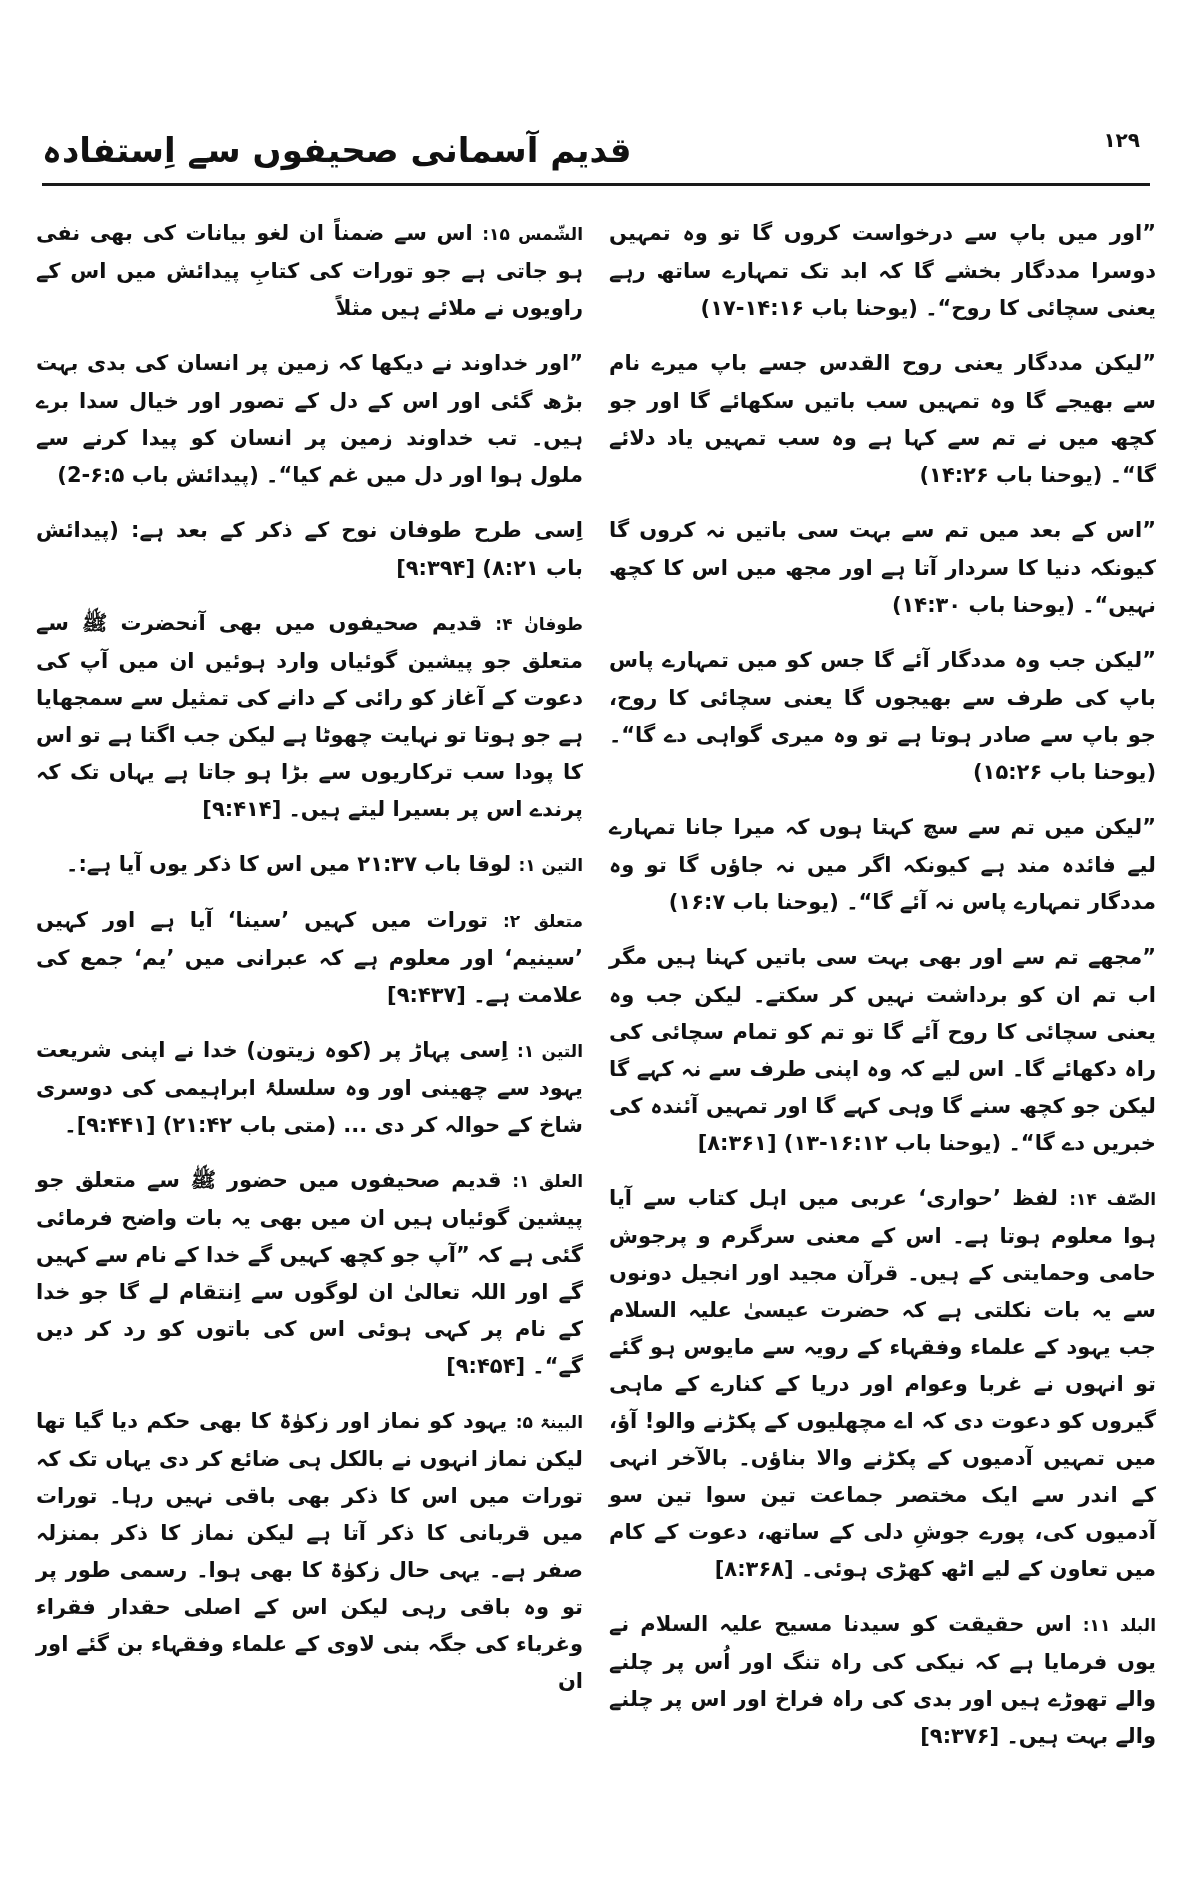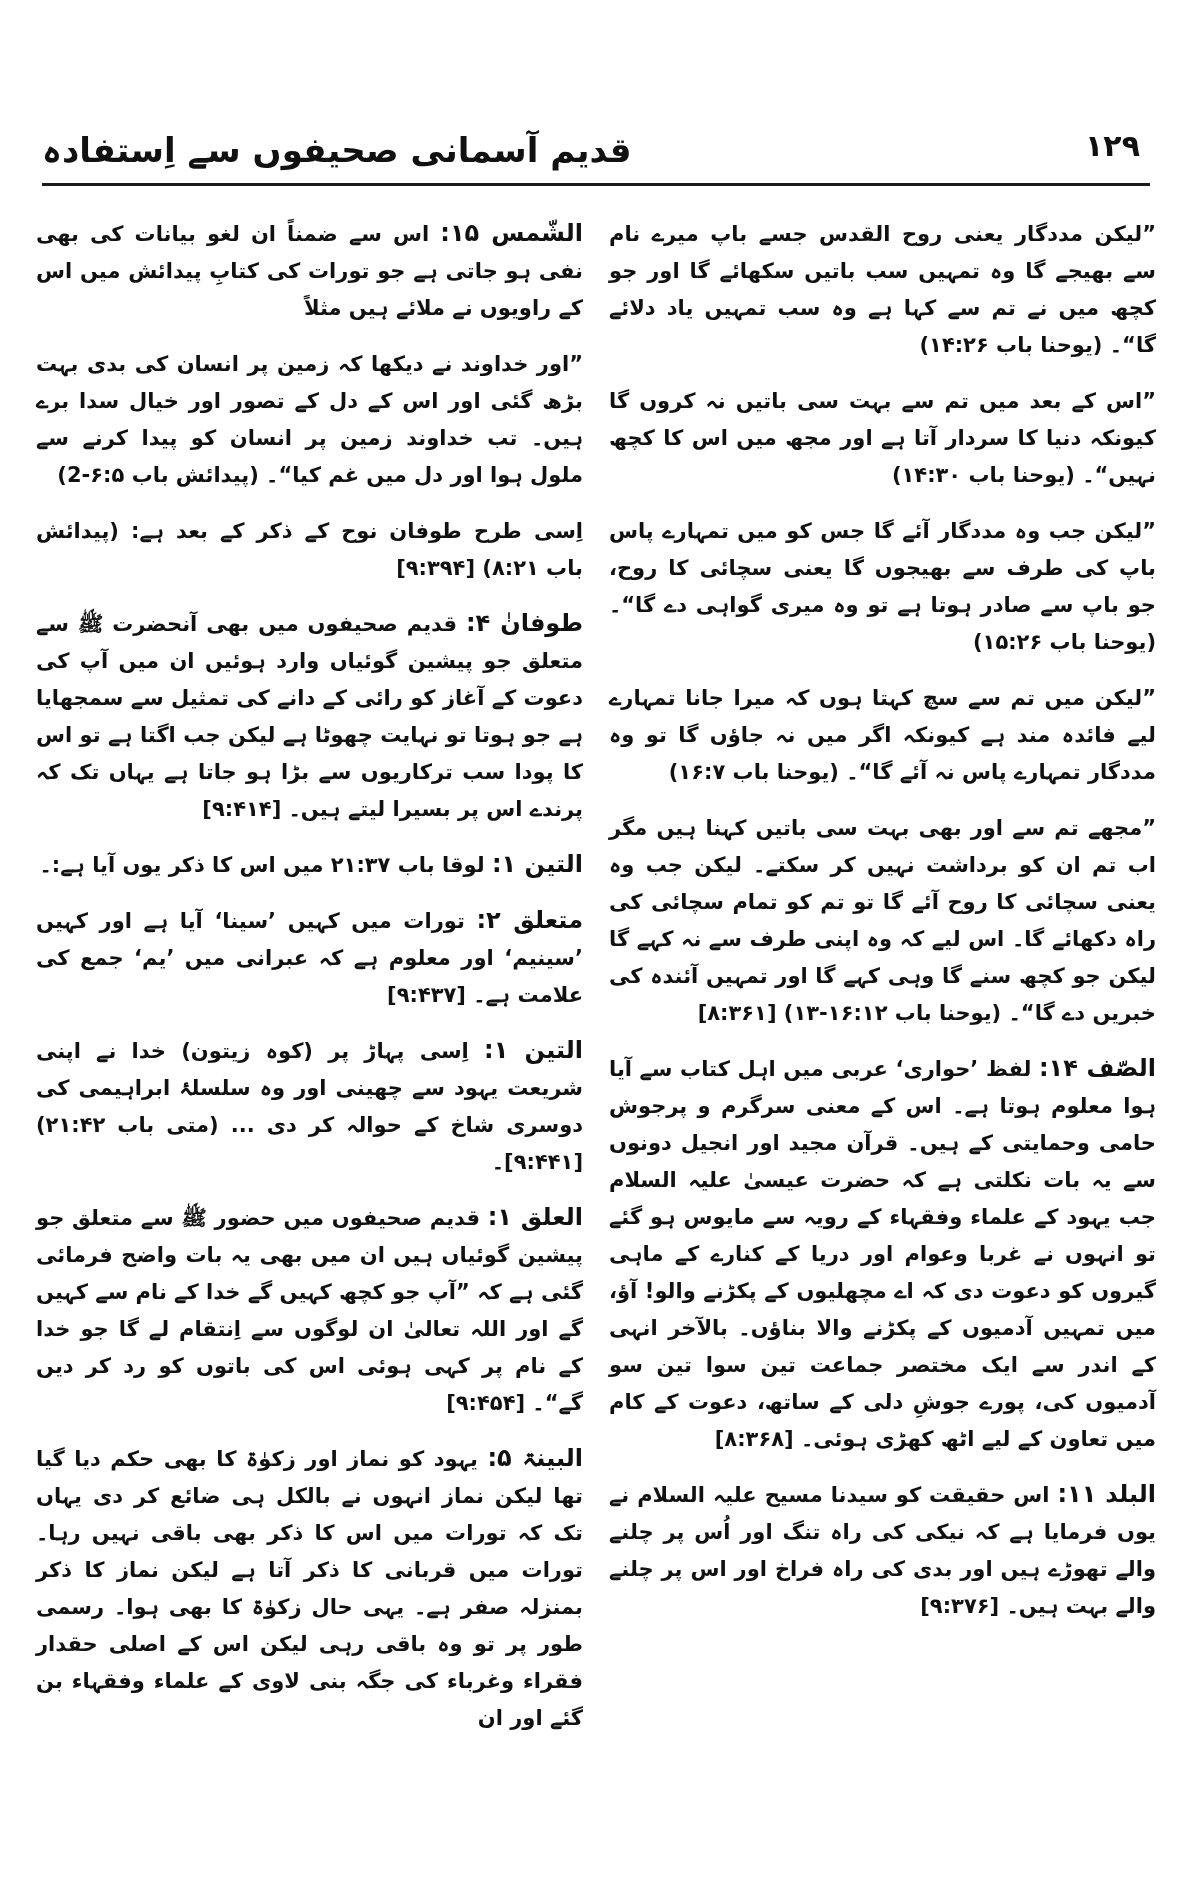--- a/index.html
+++ b/index.html
@@ -8,47 +8,48 @@
       font-family: "DejaVu Sans", sans-serif; color: #111;
     }
     .header {
       position: absolute; left: 42px; right: 42px; top: 100px; height: 80px;
     }
     .header-title {
       position: absolute; left: 0; top: 30px; font-size: 34px; font-weight: bold;
       direction: rtl; white-space: nowrap;
     }
     .page-number {
-      position: absolute; right: 10px; top: 28px; font-size: 30px; font-weight: bold; margin-left: 41px;
+      position: absolute; right: 10px; top: 28px; font-size: 20px; font-weight: bold; margin-left: 41px;
     }
     .header-rule {
       position: absolute; left: 0; right: 0; top: 83px; height: 3px; background: #1a1a1a;
     }
     .columns {
       position: absolute; top: 215px; left: 36px; right: 36px; bottom: 60px;
       display: flex; flex-direction: row-reverse; gap: 26px;
     }
     .col {
       flex: 1; direction: rtl; text-align: justify;
       font-size: 21px; line-height: 37px; font-weight: bold;
     }
     .para { margin: 0 0 18px 0; }
-    .label { font-size: 24px; font-weight: bold; }
+    .label { font-size: 17px; font-weight: bold; }
   </style>
 </head>
 <body>
 
 <div class="header">
   <div class="header-title">قدیم آسمانی صحیفوں سے اِستفادہ</div>
   <div class="page-number">۱۲۹</div>
   <div class="header-rule"></div>
 </div>
 
 <div class="columns">
   <div class="col">
+    <p class="para"><span class="label"></span> <span>”اور میں باپ سے درخواست کروں گا تو وہ تمہیں دوسرا مددگار بخشے گا کہ ابد تک تمہارے ساتھ رہے یعنی سچائی کا روح“۔ (یوحنا باب ۱۴:۱۶-۱۷)</span></p>
     <p class="para"><span class="label"></span> <span>”لیکن مددگار یعنی روح القدس جسے باپ میرے نام سے بھیجے گا وہ تمہیں سب باتیں سکھائے گا اور جو کچھ میں نے تم سے کہا ہے وہ سب تمہیں یاد دلائے گا“۔ (یوحنا باب ۱۴:۲۶)</span></p>
     <p class="para"><span class="label"></span> <span>”اس کے بعد میں تم سے بہت سی باتیں نہ کروں گا کیونکہ دنیا کا سردار آتا ہے اور مجھ میں اس کا کچھ نہیں“۔ (یوحنا باب ۱۴:۳۰)</span></p>
     <p class="para"><span class="label"></span> <span>”لیکن جب وہ مددگار آئے گا جس کو میں تمہارے پاس باپ کی طرف سے بھیجوں گا یعنی سچائی کا روح، جو باپ سے صادر ہوتا ہے تو وہ میری گواہی دے گا“۔ (یوحنا باب ۱۵:۲۶)</span></p>
     <p class="para"><span class="label"></span> <span>”لیکن میں تم سے سچ کہتا ہوں کہ میرا جانا تمہارے لیے فائدہ مند ہے کیونکہ اگر میں نہ جاؤں گا تو وہ مددگار تمہارے پاس نہ آئے گا“۔ (یوحنا باب ۱۶:۷)</span></p>
     <p class="para"><span class="label"></span> <span>”مجھے تم سے اور بھی بہت سی باتیں کہنا ہیں مگر اب تم ان کو برداشت نہیں کر سکتے۔ لیکن جب وہ یعنی سچائی کا روح آئے گا تو تم کو تمام سچائی کی راہ دکھائے گا۔ اس لیے کہ وہ اپنی طرف سے نہ کہے گا لیکن جو کچھ سنے گا وہی کہے گا اور تمہیں آئندہ کی خبریں دے گا“۔ (یوحنا باب ۱۶:۱۲-۱۳) [۸:۳۶۱]</span></p>
     <p class="para"><span class="label">الصّف ۱۴:</span> <span>لفظ ’حواری‘ عربی میں اہل کتاب سے آیا ہوا معلوم ہوتا ہے۔ اس کے معنی سرگرم و پرجوش حامی وحمایتی کے ہیں۔ قرآن مجید اور انجیل دونوں سے یہ بات نکلتی ہے کہ حضرت عیسیٰ علیہ السلام جب یہود کے علماء وفقہاء کے رویہ سے مایوس ہو گئے تو انہوں نے غربا وعوام اور دریا کے کنارے کے ماہی گیروں کو دعوت دی کہ اے مچھلیوں کے پکڑنے والو! آؤ، میں تمہیں آدمیوں کے پکڑنے والا بناؤں۔ بالآخر انہی کے اندر سے ایک مختصر جماعت تین سوا تین سو آدمیوں کی، پورے جوشِ دلی کے ساتھ، دعوت کے کام میں تعاون کے لیے اٹھ کھڑی ہوئی۔ [۸:۳۶۸]</span></p>
     <p class="para"><span class="label">البلد ۱۱:</span> <span>اس حقیقت کو سیدنا مسیح علیہ السلام نے یوں فرمایا ہے کہ نیکی کی راہ تنگ اور اُس پر چلنے والے تھوڑے ہیں اور بدی کی راہ فراخ اور اس پر چلنے والے بہت ہیں۔ [۹:۳۷۶]</span></p>
   </div>
 
   <div class="col">

